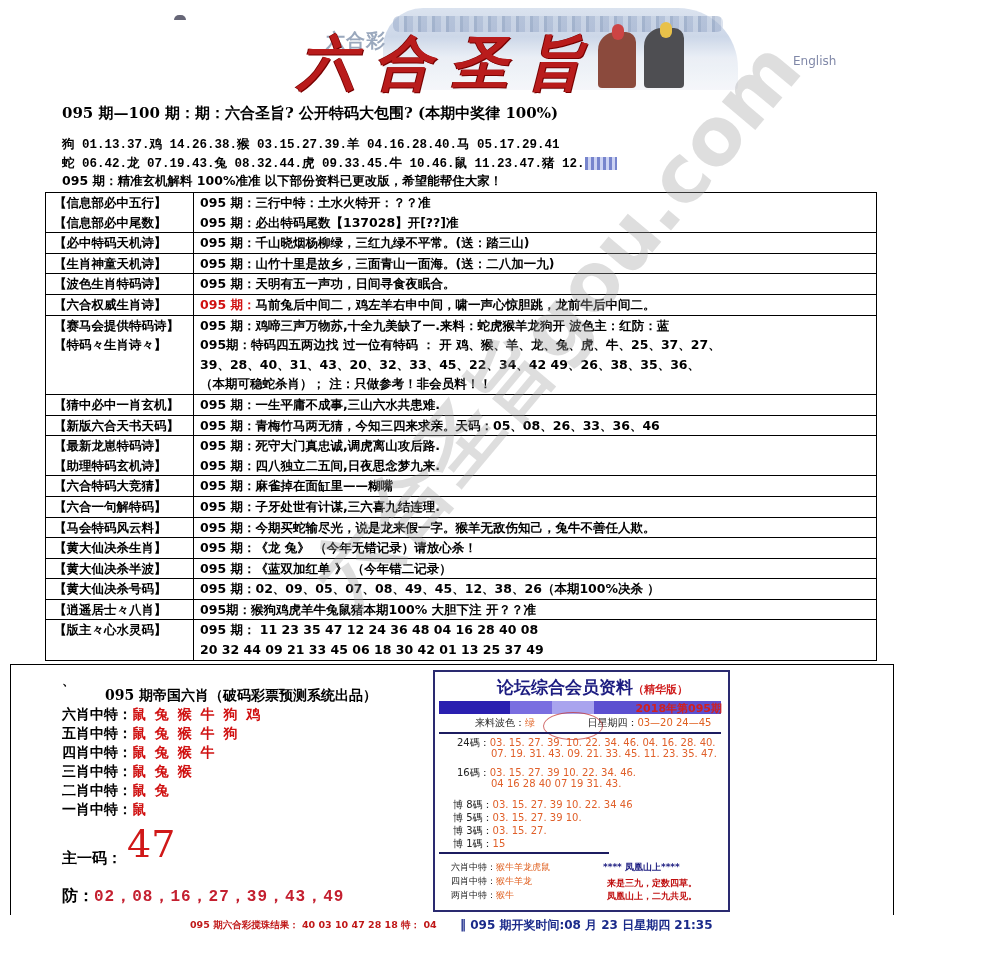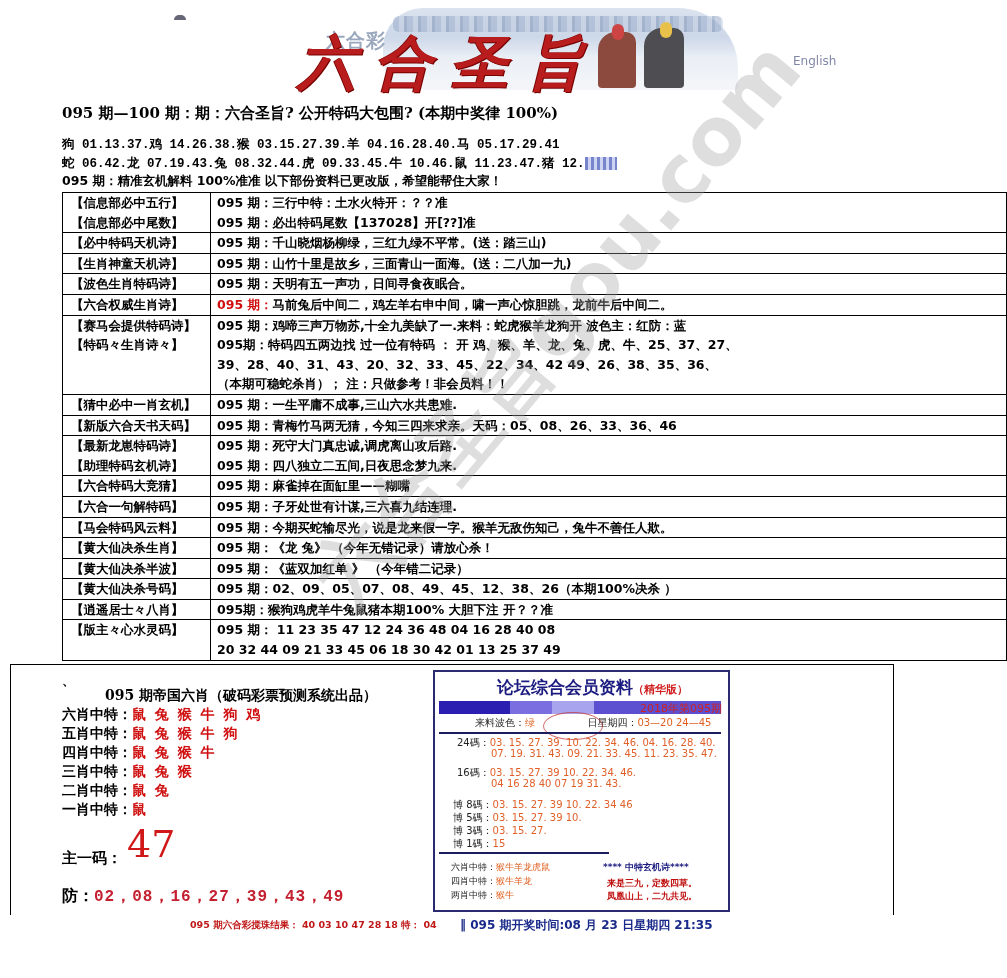--- a/index.html
+++ b/index.html
@@ -29,21 +29,21 @@
 
   
   .headline { position:absolute; left:62px; top:104px; font-size:15px; font-weight:bold; font-family:"DejaVu Serif",serif; white-space:nowrap; }
   .zodiac-line { position:absolute; left:62px; font-size:12.5px; font-weight:bold; white-space:nowrap; font-family:"Liberation Mono","DejaVu Sans Mono",monospace; }
   .zl1 { top:136px; } .zl2 { top:155px; }
   .deco-mark { display:inline-block; width:32px; height:13px; vertical-align:middle;
      background:repeating-linear-gradient(90deg,#5566c0 0 3px,#c0c8f0 3px 6px); opacity:.8; }
   .intro-line { position:absolute; left:62px; top:173px; font-size:12.5px; font-weight:bold; white-space:nowrap; }
 
   
-  .info-table { position:absolute; left:62px; top:192px; width:945px; border-collapse:collapse; }
+  .info-table { position:absolute; left:45px; top:192px; width:832px; border-collapse:collapse; }
   .info-table td { border:1px solid #000; padding:0 6px; font-size:12.5px; font-weight:bold; vertical-align:top;
      line-height:19.6px; white-space:nowrap; }
   .info-table td.lab { width:133px; padding-left:8px; }
   .red { color:#d01010; }
   .row-line { display:block; }
 
   
   .lower-frame { position:absolute; left:10px; top:664px; width:882px; height:250px;
      border-top:1px solid #000; border-left:1px solid #000; border-right:1px solid #000; }
   .lower-frame:after { content:""; position:absolute; right:-1px; bottom:0; height:0; }
@@ -55,21 +55,21 @@
   .main-code { position:absolute; left:127px; top:822px; font-size:38px; color:#d01818; font-family:"DejaVu Serif",serif; }
   .defend { position:absolute; left:62px; top:886px; font-size:16px; font-weight:bold; font-family:"DejaVu Serif",serif; white-space:nowrap; }
   .defend .nums { color:#c42030; letter-spacing:1px; font-family:"Liberation Mono","DejaVu Sans Mono",monospace; }
 
   
   .card { position:absolute; left:433px; top:670px; width:293px; height:238px; border:2px solid #2a2a70; background:#fff; }
   .card-title { position:absolute; left:62px; top:4px; font-size:17px; font-weight:bold; color:#1c1c80; white-space:nowrap; }
   .card-edition { font-size:11px; color:#d02020; }
   .card-bar { position:absolute; left:4px; top:29px; width:282px; height:13px;
      background:linear-gradient(90deg,#2a1fb0 0 25%,#7a6ee0 25% 40%,#a9a4ee 40% 55%,#5c50d0 55% 100%); }
-  .card-period { position:absolute; right:6px; top:29px; font-size:11px; font-weight:normal; color:#d02020; }
+  .card-period { position:absolute; right:6px; top:29px; font-size:11px; font-weight:bold; color:#d02020; }
   .card-info { position:absolute; left:40px; top:44px; font-size:10px; white-space:nowrap; color:#222; }
   .card-info .o { color:#e06020; }
   .card-sep { position:absolute; left:4px; top:60px; width:282px; border-top:2px solid #1c1c60; }
   .card-group { position:absolute; font-size:10px; white-space:nowrap; color:#222; }
   .card-group .o { color:#e0602a; }
   .card-foot-sep { position:absolute; left:4px; top:180px; width:170px; border-top:2px solid #1c1c60; }
   .card-foot { position:absolute; left:16px; font-size:9px; white-space:nowrap; color:#222; }
   .card-foot .o { color:#e06020; }
   .card-poem-head { position:absolute; left:168px; top:189px; font-size:9px; font-weight:bold; color:#1c1c80; white-space:nowrap; }
   .card-poem { position:absolute; left:172px; font-size:9px; font-weight:bold; color:#c01010; white-space:nowrap; }
@@ -288,21 +288,21 @@
   <div class="card-group" style="left:56px;top:106px"><span class="o">04  16  28  40  07  19  31. 43.</span></div>
   <div class="card-group" style="left:18px;top:126px"><span>博 8碼：</span><span class="o">03. 15. 27. 39  10. 22. 34  46</span></div>
   <div class="card-group" style="left:18px;top:139px"><span>博 5碼：</span><span class="o">03. 15. 27. 39  10.</span></div>
   <div class="card-group" style="left:18px;top:152px"><span>博 3碼：</span><span class="o">03. 15. 27.</span></div>
   <div class="card-group" style="left:18px;top:165px"><span>博 1碼：</span><span class="o">15</span></div>
 
   <div class="card-foot-sep"></div>
   <div class="card-foot" style="top:189px"><span>六肖中特：</span><span class="o">猴牛羊龙虎鼠</span></div>
   <div class="card-foot" style="top:203px"><span>四肖中特：</span><span class="o">猴牛羊龙</span></div>
   <div class="card-foot" style="top:217px"><span>两肖中特：</span><span class="o">猴牛</span></div>
-  <div class="card-poem-head">****      中特玄机诗****</div>
+  <div class="card-poem-head">****      凤凰山上****</div>
   <div class="card-poem" style="top:205px">来是三九，定数四草。</div>
   <div class="card-poem" style="top:218px">凤凰山上，二九共见。</div>
 </div>
 
 <div class="result-line">095 期六合彩搅珠结果：  40 03 10 47 28 18 特：  04</div>
 <div class="draw-line">‖ 095 期开奖时间:08 月 23 日星期四    21:35</div>
 
 <div class="watermark">六合圣旨gou.com</div>
 
 </body></html>

